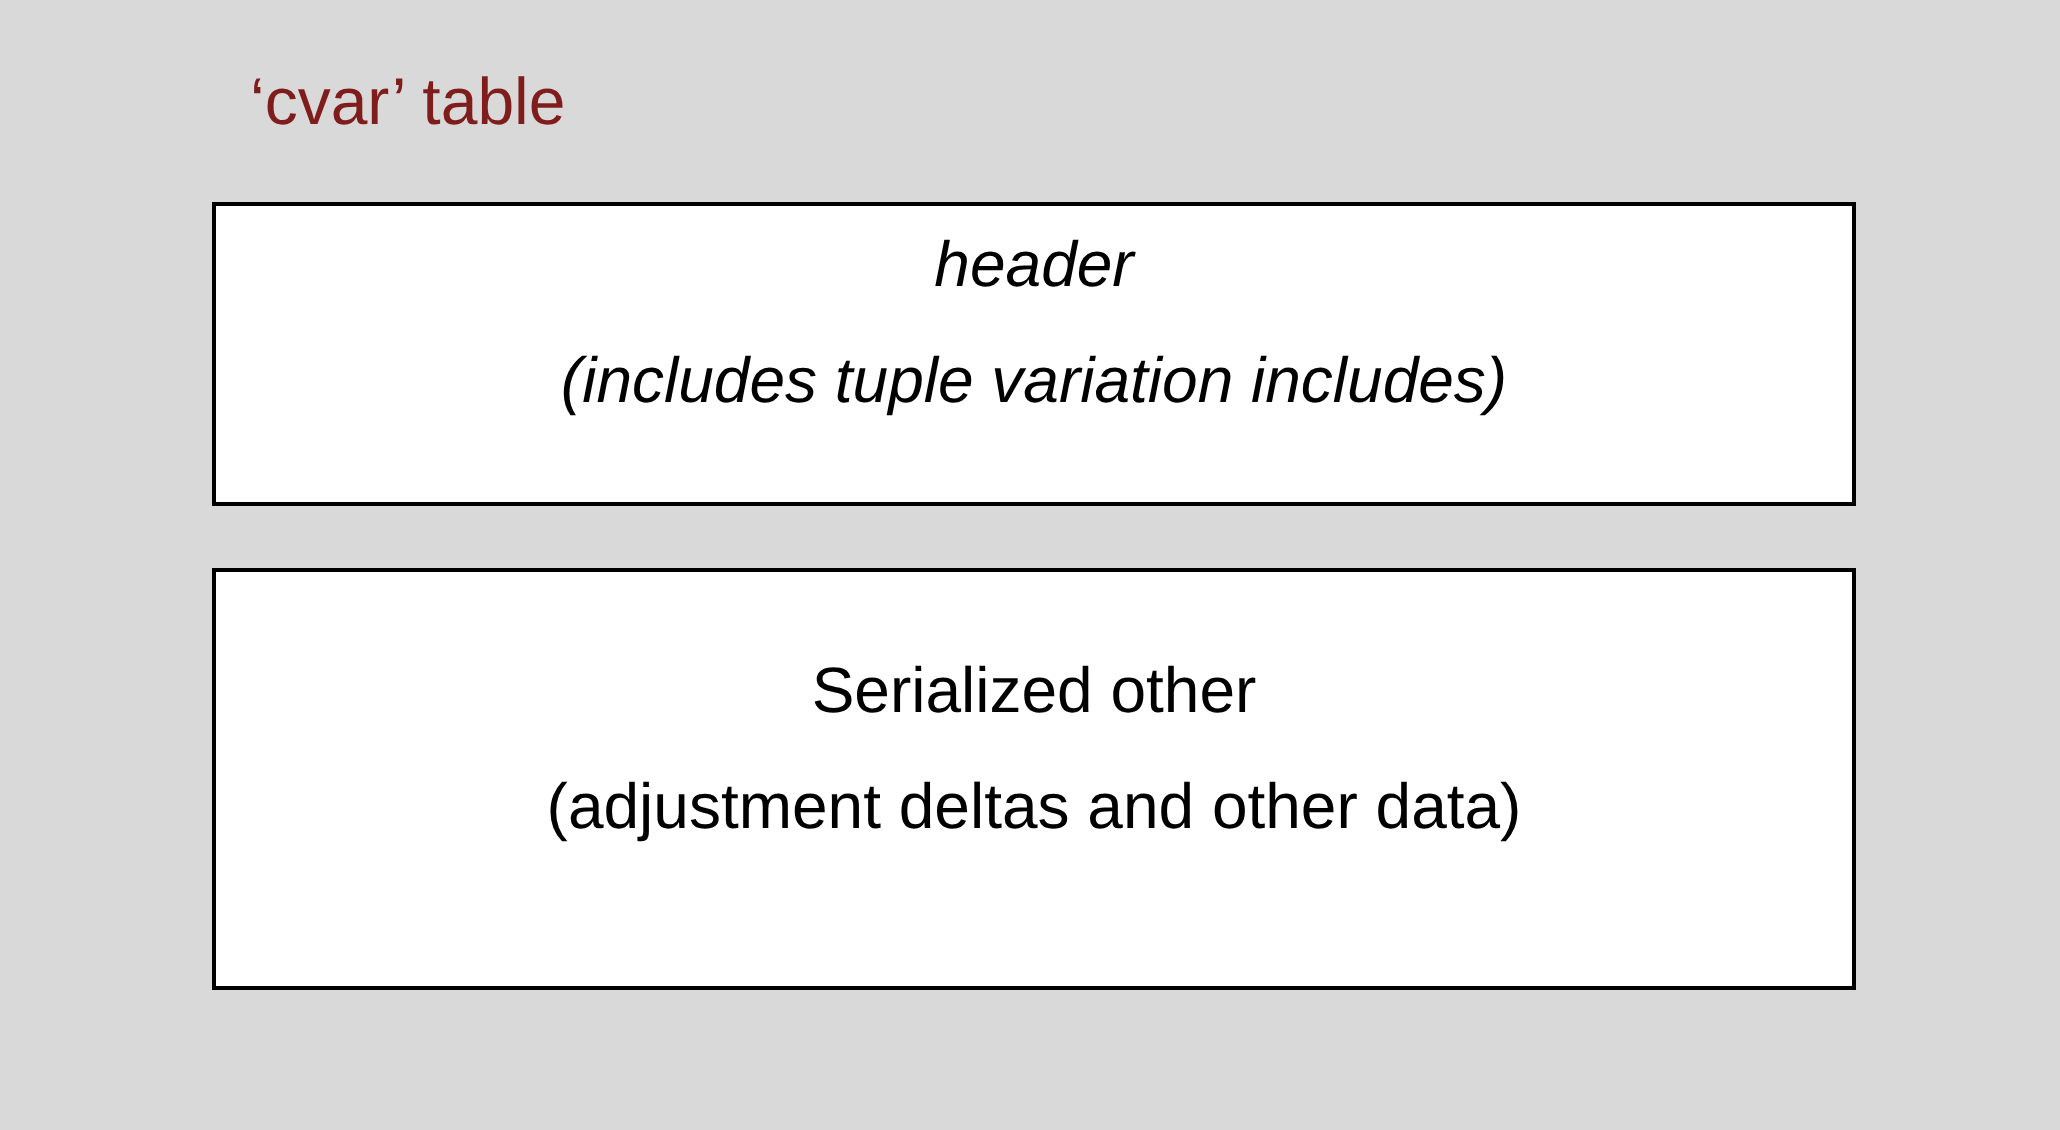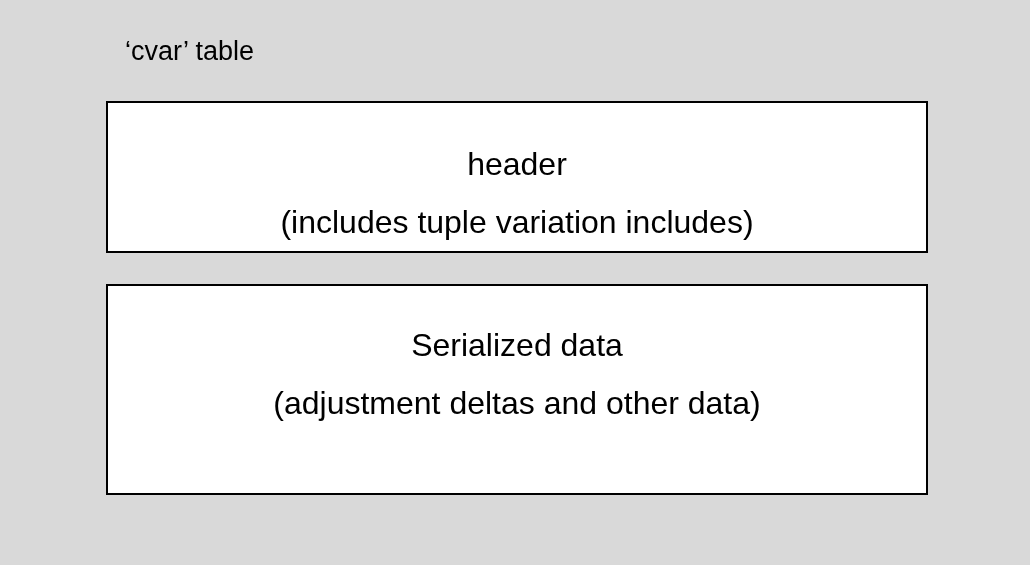--- a/index.html
+++ b/index.html
@@ -14,43 +14,44 @@
     width: 1030px;
     height: 565px;
     background: #d9d9d9;
     overflow: hidden;
     color: #000000;
   }
   .diagram-title {
     position: absolute;
     left: 125px;
     top: 30px;
-    font-size: 27px;
+    font-size: 33px;
     line-height: 42px;
-    color: #000000;
+    color: #7f1d1d;
     white-space: nowrap;
   }
   .box {
     position: absolute;
     left: 106px;
     width: 822px;
     background: #ffffff;
     border: 2px solid #000000;
     box-sizing: border-box;
     text-align: center;
     font-size: 32px;
     line-height: 58px;
     color: #000000;
   }
   .box-header {
     top: 101px;
     height: 152px;
     display: flex;
     flex-direction: column;
-    justify-content: flex-end;
+    justify-content: flex-start;
+    font-style: italic;
   }
   .box-serialized {
     top: 284px;
     height: 211px;
     padding-top: 30px;
   }
   .box-line {
     white-space: nowrap;
   }
 </style>
@@ -60,17 +61,17 @@
 <div class="canvas">
 
   <div class="diagram-title">‘cvar’ table</div>
 
   <div class="box box-header">
     <div class="box-line">header</div>
     <div class="box-line">(includes tuple variation includes)</div>
   </div>
 
   <div class="box box-serialized">
-    <div class="box-line">Serialized data</div>
+    <div class="box-line">Serialized other</div>
     <div class="box-line">(adjustment deltas and other data)</div>
   </div>
 
 </div>
 
 </body></html>

